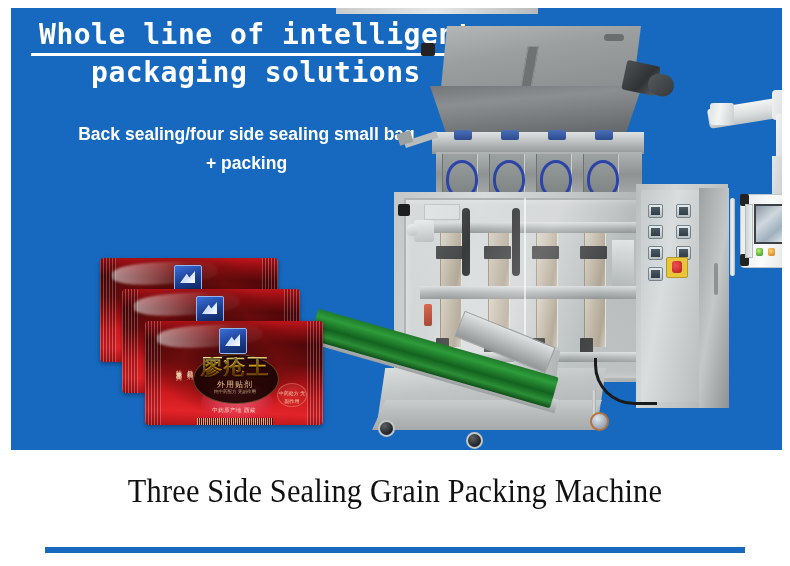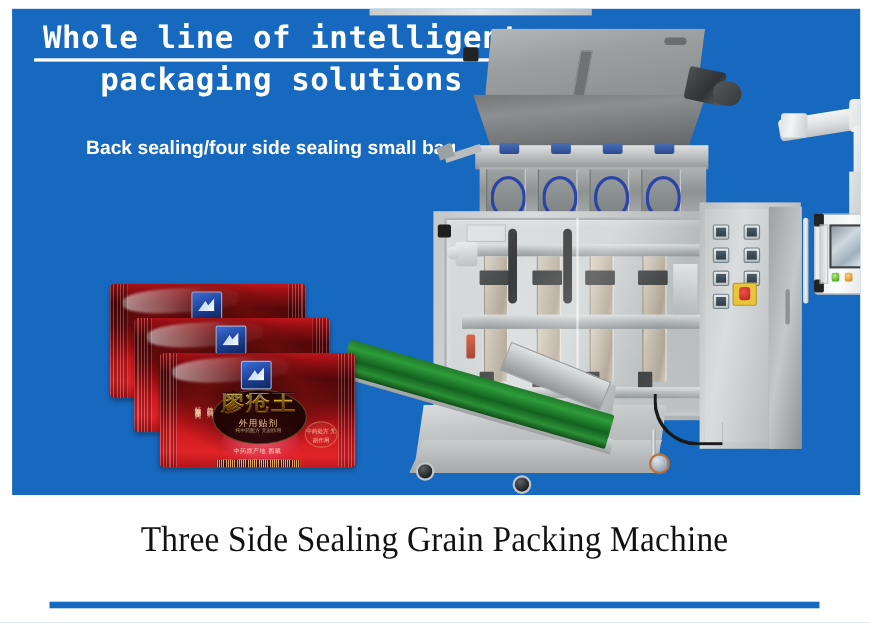--- a/index.html
+++ b/index.html
@@ -535,20 +535,21 @@
 <div id="banner">
 
   <div id="headline-block">
     <div class="headline-line">Whole line of intelligent</div>
     <div class="headline-line">packaging solutions</div>
   </div>
   <div id="headline-rule"></div>
 
   <div id="subtext-block">
     <div class="subtext-line">Back sealing/four side sealing small bag</div>
+    <div class="subtext-line">+ packing</div>
   </div>
 
   <div id="machine">
 
     <div class="steel-dark" id="hopper-body"></div>
     <div id="hopper-top-lip"></div>
     <div id="hopper-slot"></div>
     <div id="hopper-handle"></div>
     <div id="hopper-blackcap"></div>
     <div class="steel-dark" id="hopper-taper"></div>

